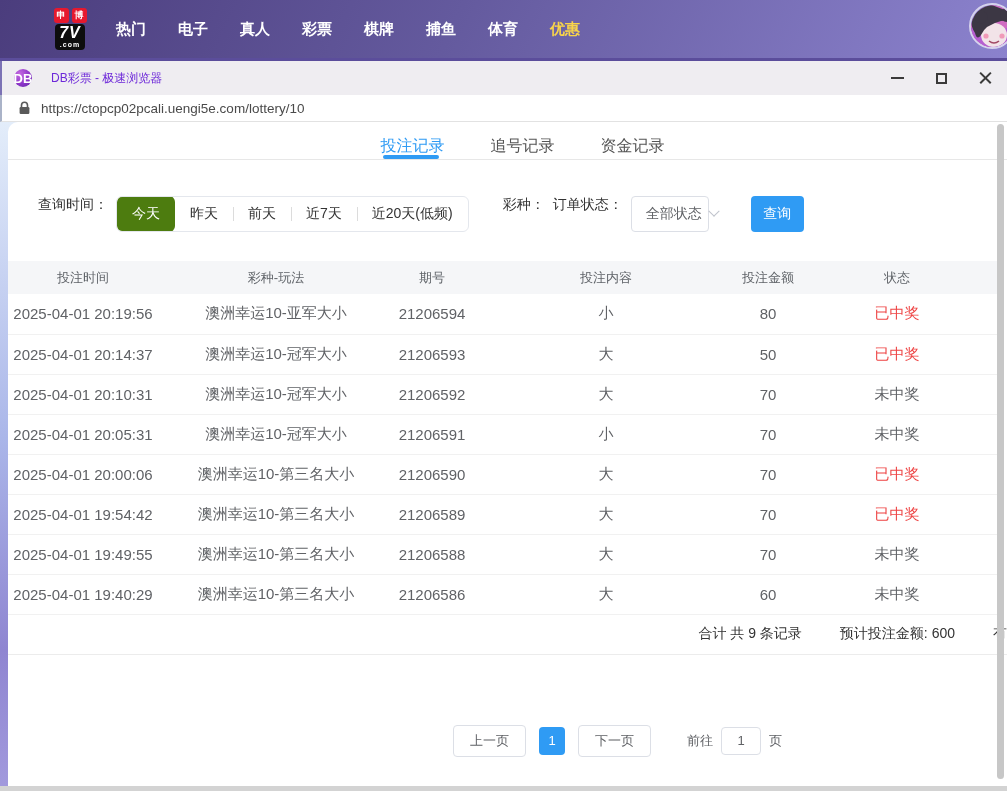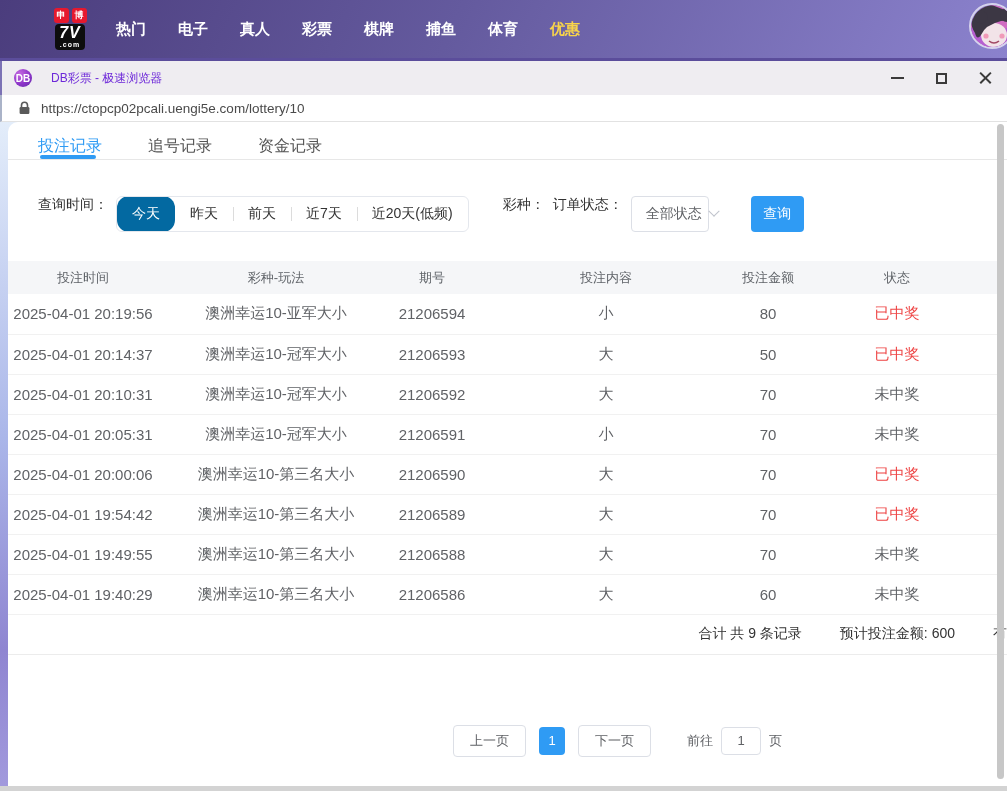--- a/index.html
+++ b/index.html
@@ -20,21 +20,21 @@
   .nav-item { color:#fff; font-size:15px; font-weight:bold; cursor:pointer; white-space:nowrap; }
   .nav-item.highlight { color:#f8d44a; }
   .avatar { position:absolute; right:-8px; top:3px; width:46px; height:46px; border-radius:50%;
     overflow:hidden; border:2px solid rgba(255,255,255,.65); }
 
   
   .win-topline { height:3px; background:#5b4d9b; }
   .title-bar { height:34px; background:#efedf1; display:flex; align-items:center; border-left:2px solid #7c72b5; }
   .browser-icon { width:18px; height:18px; border-radius:50%; margin-left:12px;
     background:radial-gradient(circle at 32% 28%,#c46ae0 0%,#8e35c9 55%,#5f2aa8 100%);
-    color:#fff; font-size:10px; font-weight:bold; display:flex; align-items:center; justify-content:center;text-align:center; }
+    color:#fff; font-size:13px; font-weight:bold; display:flex; align-items:center; justify-content:center;text-align:center; }
   .title-text { font-size:12px; color:#6d28d9; margin-left:19px; }
   .win-controls { margin-left:auto; display:flex; height:100%; }
   .win-btn { width:44px; height:100%; display:flex; align-items:center; justify-content:center; cursor:pointer; }
   .glyph-min { width:13px; height:2px; background:#3a3a3a; }
   .glyph-max { width:11px; height:11px; border:2px solid #3a3a3a; }
   .glyph-close { position:relative; width:13px; height:13px; }
   .glyph-close::before,.glyph-close::after { content:""; position:absolute; left:-1px; top:5.5px;
     width:15px; height:1.8px; background:#3a3a3a; }
   .glyph-close::before { transform:rotate(45deg); }
   .glyph-close::after { transform:rotate(-45deg); }
@@ -44,34 +44,34 @@
   .url-text { font-size:13.5px; color:#4a4a4a; margin-left:10px; }
 
   
   .content { position:absolute; top:122px; left:0; right:0; bottom:0;
     background:linear-gradient(178deg,#e3edfa 0%,#aab6e9 45%,#8f85d1 75%,#a79fe0 100%); }
   .card { margin-left:8px; height:664px; background:#fff; border-radius:10px 0 0 0; overflow:hidden; position:relative; }
   .v-scrollbar { position:absolute; right:3px; top:2px; height:655px; width:7px; background:#c7c7c7; border-radius:4px; z-index:5; }
   .bottom-strip { position:absolute; left:0; right:0; bottom:0; height:5px; background:#d3d3d3; z-index:6; }
 
   
-  .tabs { display:flex; gap:46px; padding:14px 0 0 30px; border-bottom:1px solid #e7e7e7; height:38px; }
+  .tabs { display:flex; gap:46px; padding:14px 0 0 30px; border-bottom:1px solid #e7e7e7; height:38px;justify-content:center; }
   .tab { font-size:16px; color:#555; cursor:pointer; position:relative; padding-bottom:12px; }
   .tab.active { color:#2f9bf4; }
   .tab.active::after { content:""; position:absolute; left:2px; bottom:0; width:56px; height:4px;
     background:#2f9bf4; border-radius:3px; }
 
   
   .filter-row { display:flex; align-items:flex-start; margin:36px 0 0 30px; height:36px; }
   .filter-label { font-size:14px; color:#333; margin-right:8px; white-space:nowrap; }
   .time-group { display:flex; align-items:center; border:1px solid #e4e7ed; border-radius:6px; height:36px; overflow:hidden; }
   .time-opt { font-size:14px; color:#333; padding:0 15px; height:36px; display:flex; align-items:center;
     cursor:pointer; position:relative; white-space:nowrap; }
   .time-opt + .time-opt::before { content:""; position:absolute; left:0; top:11px; width:1px; height:14px; background:#dcdcdc; }
-  .time-opt.active { background:#0369a1; color:#fff; border-radius:12px; }
+  .time-opt.active { background:#4d7c0f; color:#fff; border-radius:6px; }
   .time-opt.active::before { display:none; }
   .time-opt.active + .time-opt::before { display:none; }
   .select-box { display:flex; align-items:center; justify-content:space-between; border:1px solid #dcdfe6;
     border-radius:4px; height:36px; padding:0 10px 0 14px; cursor:pointer; background:#fff; }
   .select-lottery { width:100px; margin-right:30px; }
   .select-status { width:78px; margin-right:22px; }
   .select-value { font-size:14px; color:#606266; white-space:nowrap; }
   .chevron { width:8px; height:8px; border-right:1.6px solid #c0c4cc; border-bottom:1.6px solid #c0c4cc;
     transform:rotate(45deg) translate(-2px,-2px); margin-left:8px; flex:none; }
   .ml-sect { margin-left:34px; }

